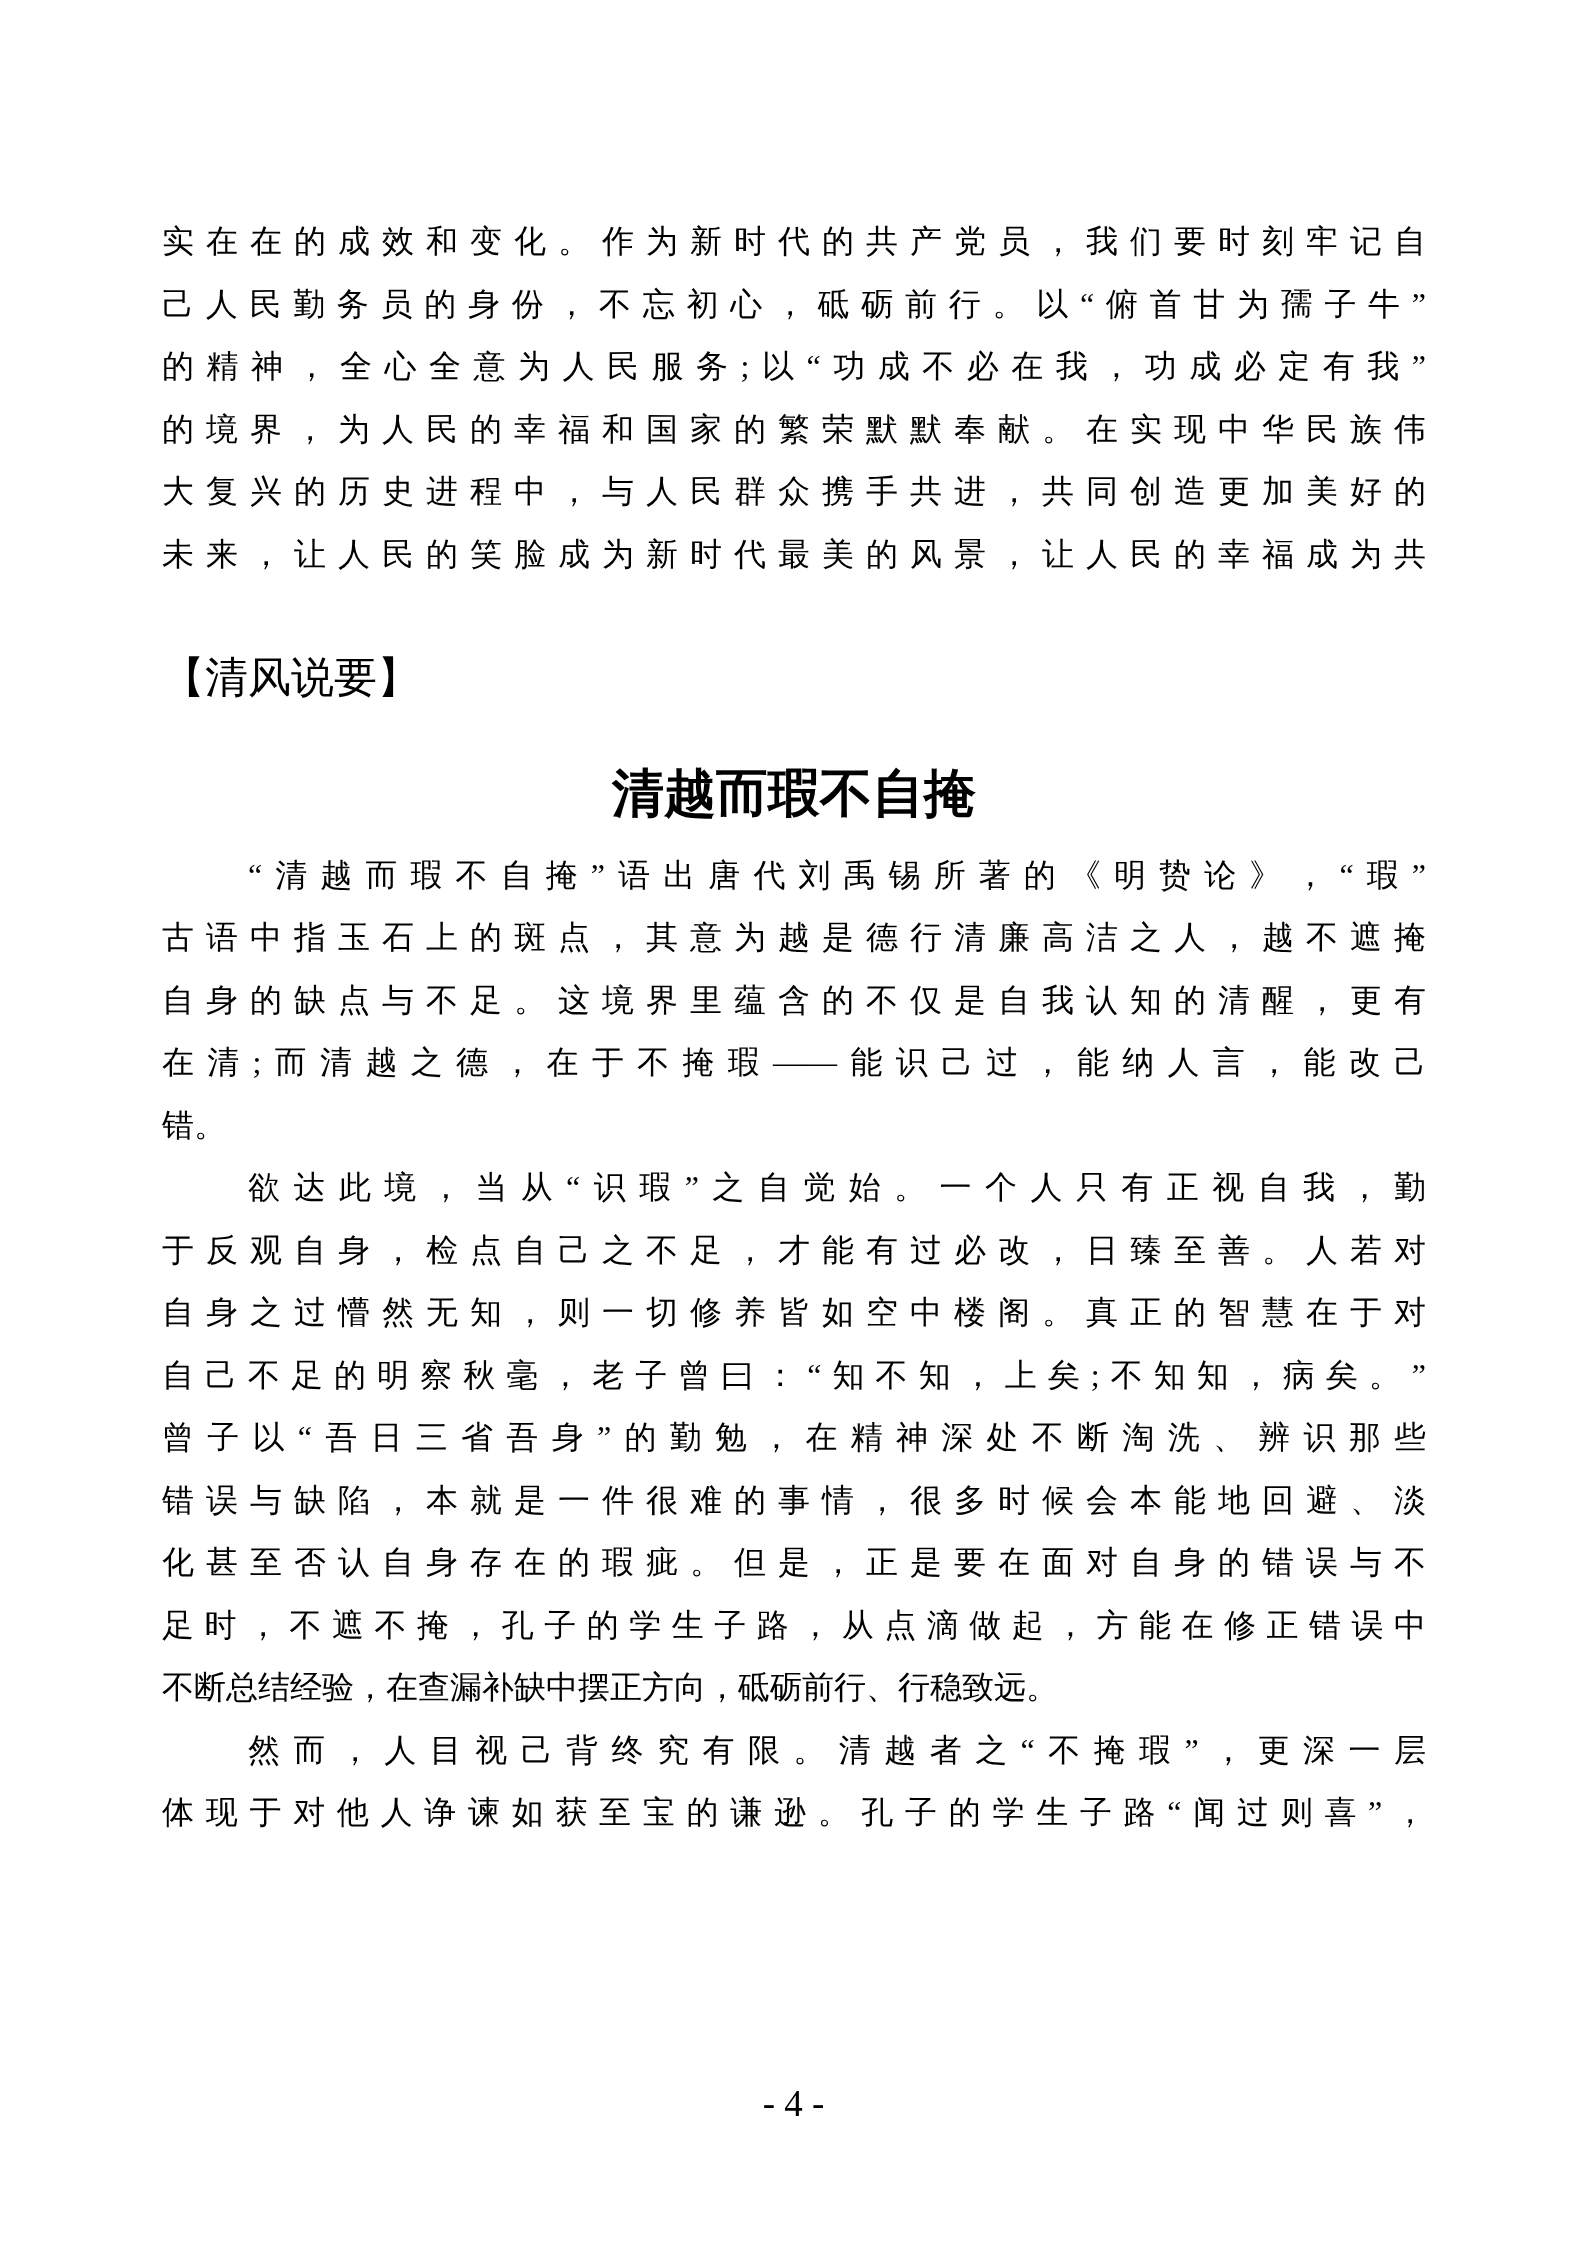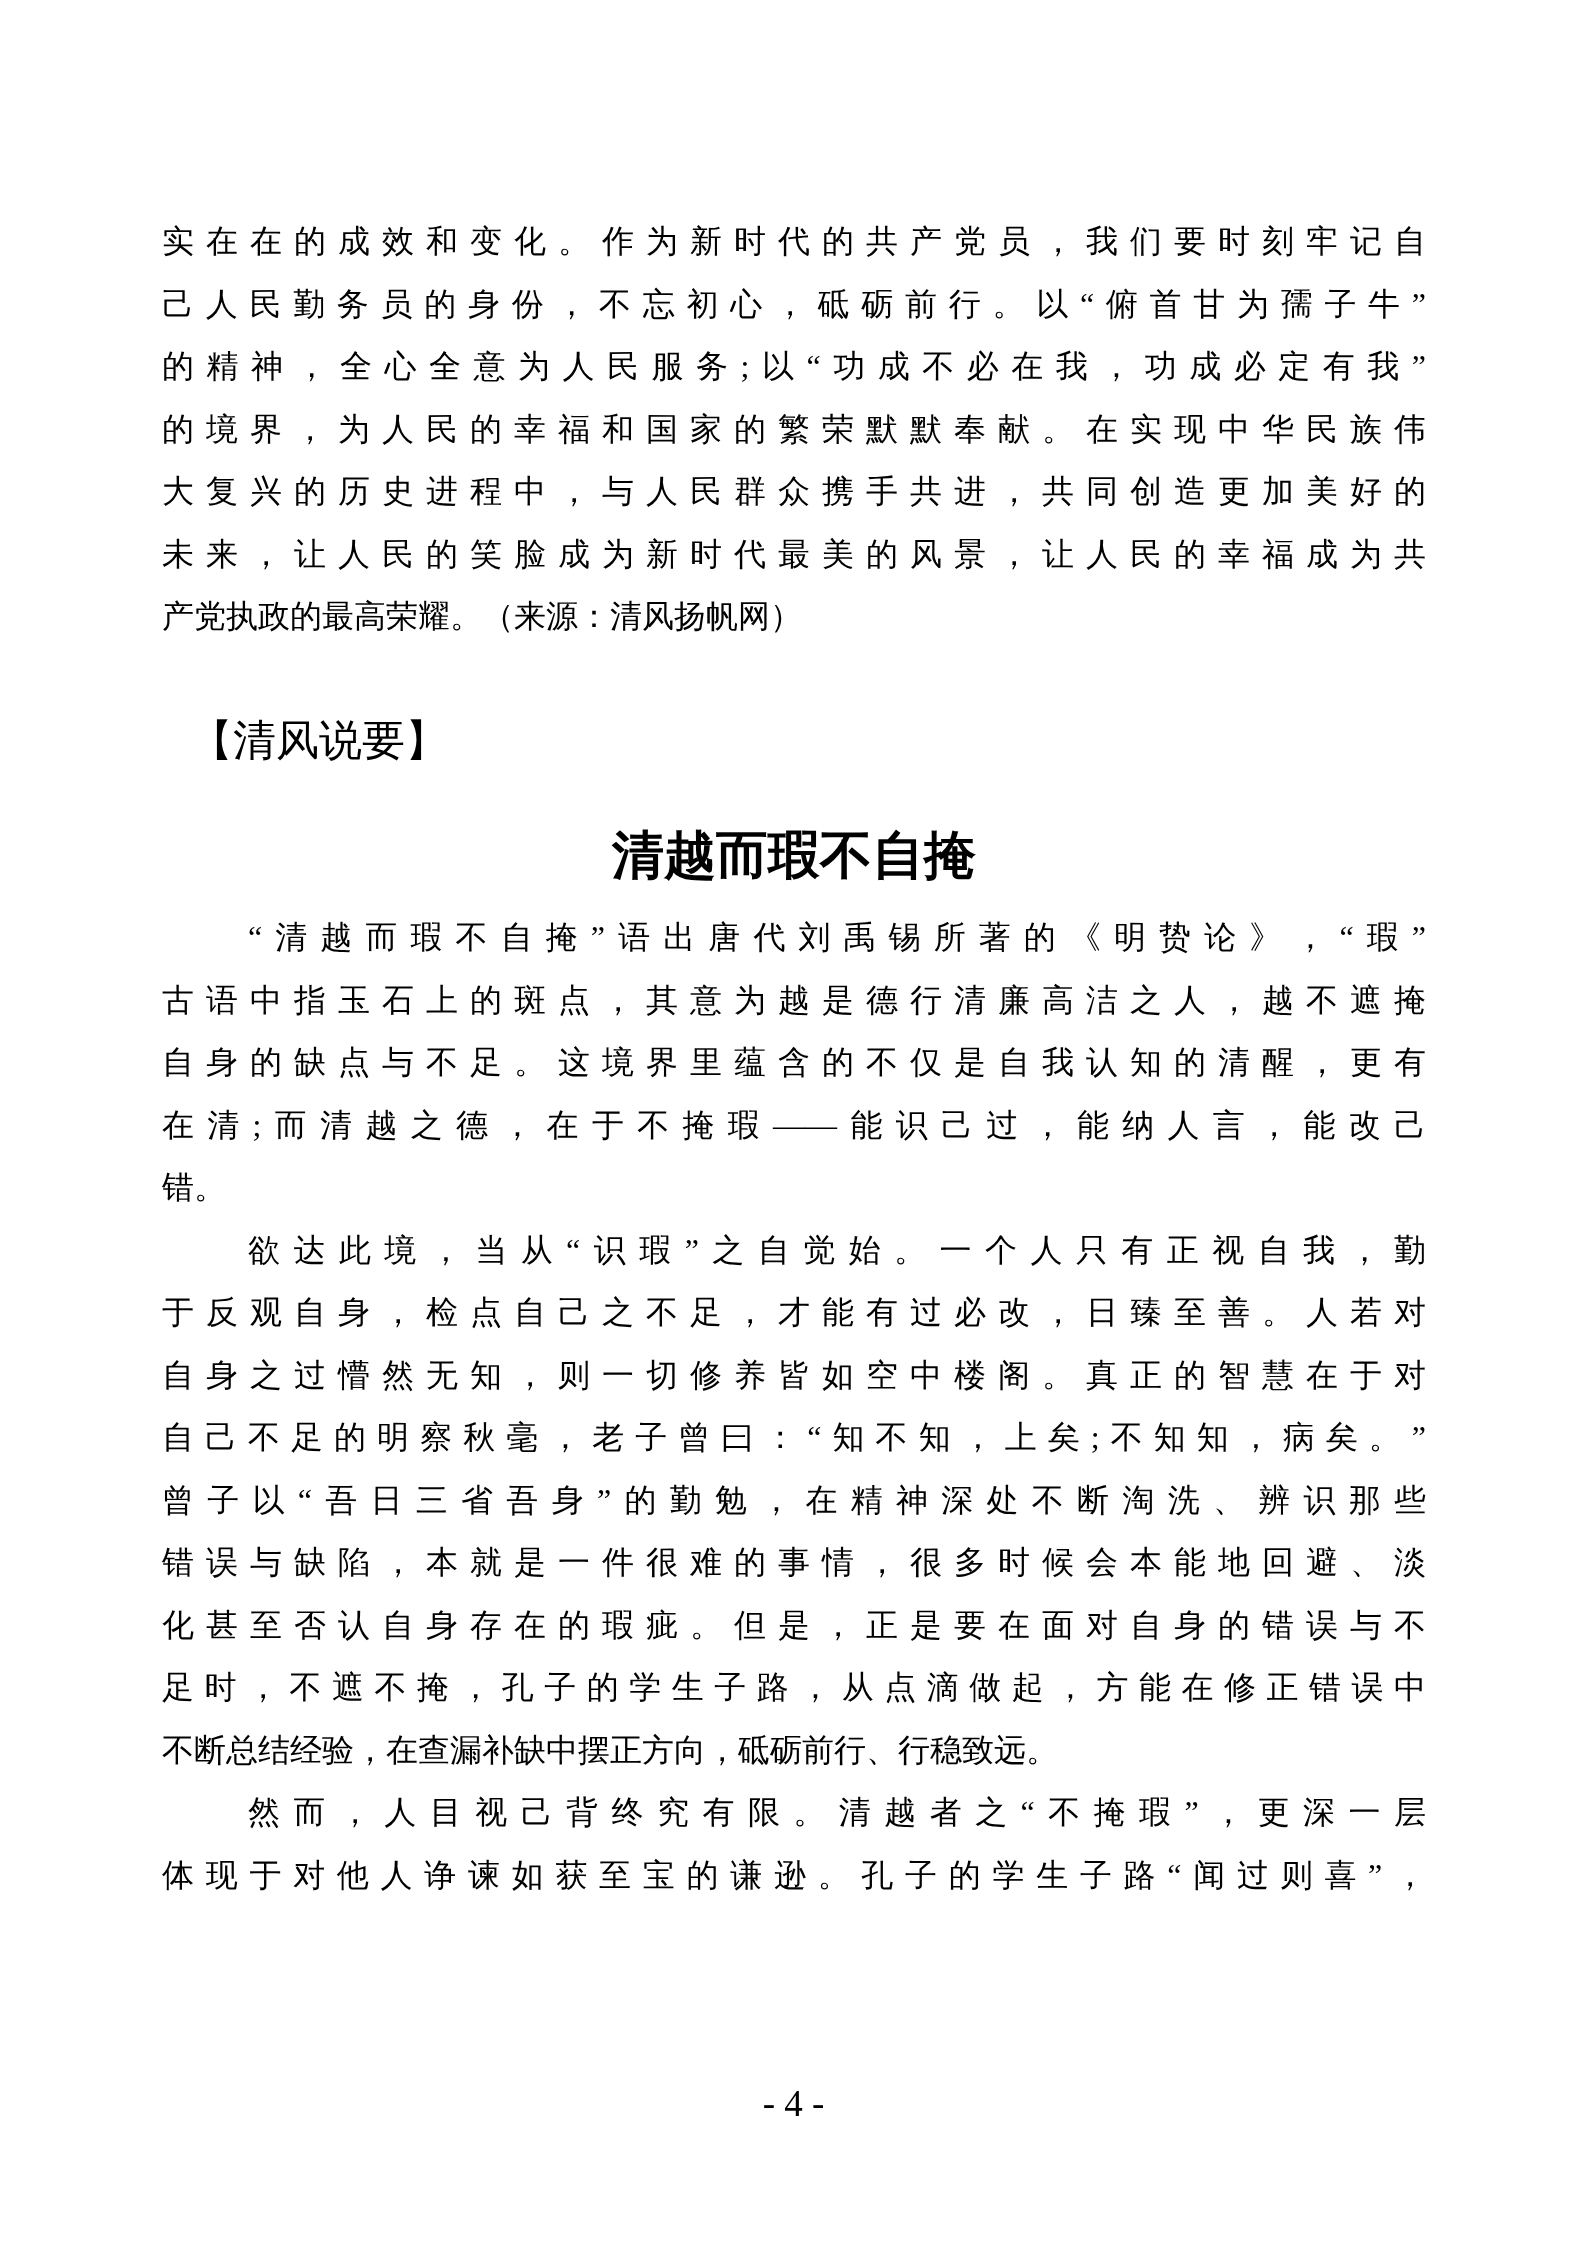--- a/index.html
+++ b/index.html
@@ -41,21 +41,20 @@
   .line.last {
     text-align: left;
     text-align-last: left;
   }
   .section-marker {
     margin-top: 62px;
     font-size: 43px;
     line-height: 62.5px;
     text-align: left;
     text-align-last: left;
-    margin-left: 28px;
   }
   .essay-title {
     margin: 48px 0 16px 0;
     font-family: "Liberation Sans", sans-serif;
     font-weight: bold;
     font-size: 52px;
     line-height: 70px;
     text-align: center;
     color: #000000;
   }
@@ -77,21 +76,20 @@
 <div class="doc-page">
   <div class="content">
 
     <div class="paragraph">
       <div class="line">实在在的成效和变化。作为新时代的共产党员，我们要时刻牢记自</div>
       <div class="line">己人民勤务员的身份，不忘初心，砥砺前行。以“俯首甘为孺子牛”</div>
       <div class="line">的精神，全心全意为人民服务;以“功成不必在我，功成必定有我”</div>
       <div class="line">的境界，为人民的幸福和国家的繁荣默默奉献。在实现中华民族伟</div>
       <div class="line">大复兴的历史进程中，与人民群众携手共进，共同创造更加美好的</div>
       <div class="line">未来，让人民的笑脸成为新时代最美的风景，让人民的幸福成为共</div>
-      <div class="line last">产党执政的最高荣耀。（来源：清风扬帆网）</div>
     </div>
 
     <div class="section-marker">【清风说要】</div>
 
     <div class="essay-title">清越而瑕不自掩</div>
 
     <div class="paragraph">
       <div class="line first">“清越而瑕不自掩”语出唐代刘禹锡所著的《明贽论》，“瑕”</div>
       <div class="line">古语中指玉石上的斑点，其意为越是德行清廉高洁之人，越不遮掩</div>
       <div class="line">自身的缺点与不足。这境界里蕴含的不仅是自我认知的清醒，更有</div>

